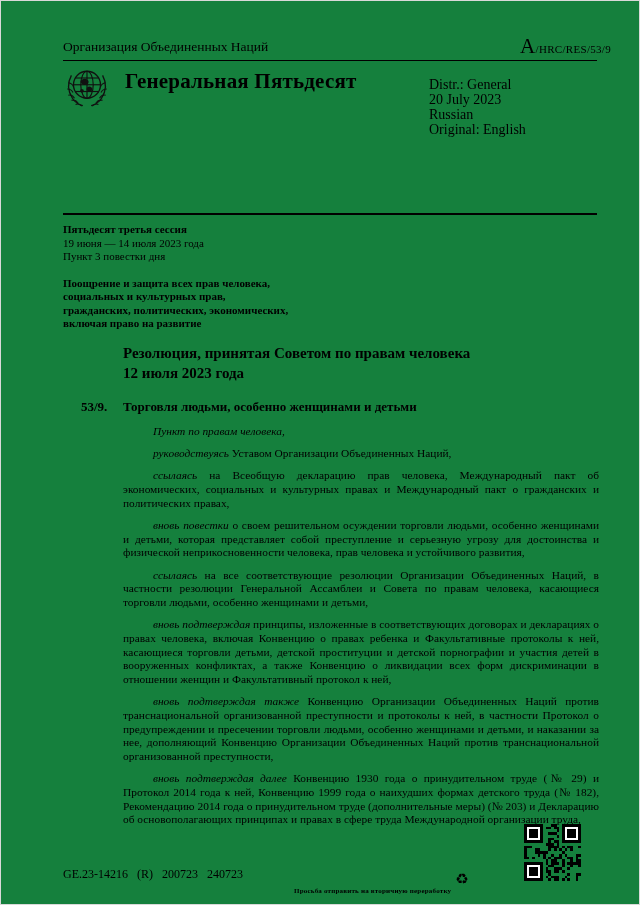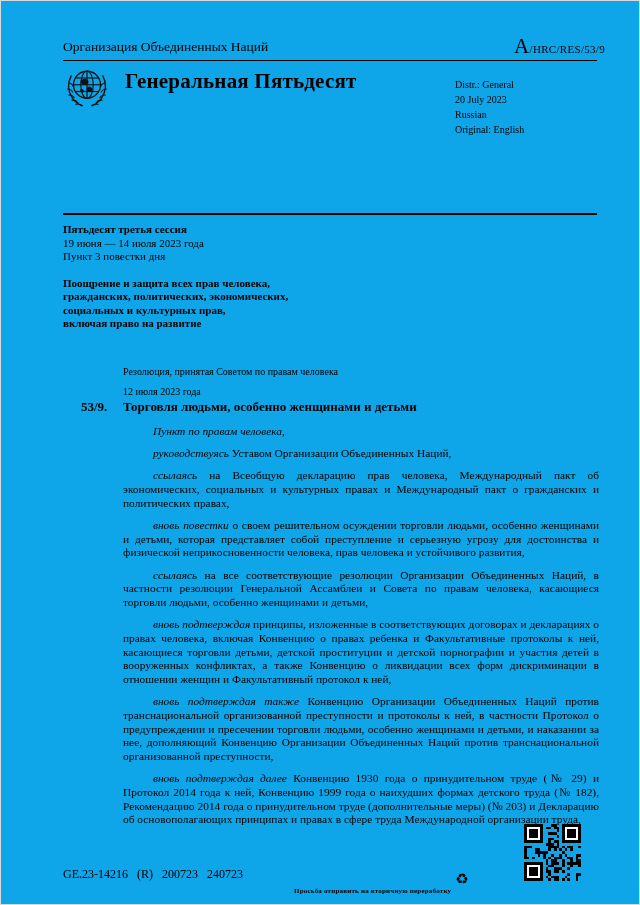--- a/index.html
+++ b/index.html
@@ -8,42 +8,42 @@
     background:#fff;
     font-family:"Liberation Serif", serif;
     color:#000;
     position:relative;
     overflow:hidden;
   }
   .page{
     position:absolute;inset:0;
     border:1px solid #d9d9d9;
     box-sizing:border-box;
-    background:#0ea5e9;
+    background:#15803d;
   }
   .abs{position:absolute;}
 
   
   .org-name{left:62px;top:38px;font-size:13.5px;}
-  .doc-symbol{right:34px;top:33px;font-size:11px;letter-spacing:.3px;}
+  .doc-symbol{right:28px;top:33px;font-size:11px;letter-spacing:.3px;}
   .doc-symbol .big-a{font-size:21px;}
   .rule-thin{left:62px;right:42px;top:59px;height:1px;background:#000;}
   .emblem{left:60px;top:64px;width:52px;height:50px;}
   .assembly-title{left:124px;top:68px;font-size:21px;font-weight:bold;letter-spacing:.2px;}
-  .distr-block{left:428px;top:76px;font-size:10px;line-height:15px;margin-left:26px;}
+  .distr-block{left:428px;top:76px;font-size:14px;line-height:15px;}
   .rule-thick{left:62px;right:42px;top:212px;height:2px;background:#000;}
 
   
   .session{left:62px;top:222px;font-size:11px;line-height:13.5px;}
   .session .council{font-size:13px;font-weight:bold;line-height:17px;}
   .session .bold{font-weight:bold;}
   .session .agenda-title{margin-top:13px;font-weight:bold;}
 
   
-  .res-title{left:122px;top:361px;font-size:10px;font-weight:normal;line-height:20px;}
+  .res-title{left:122px;top:342px;font-size:15px;font-weight:bold;line-height:20px;}
   .res-heading{left:80px;top:398px;font-size:13px;font-weight:bold;display:flex;}
   .res-heading .num{width:42px;flex:0 0 42px;}
 
   
   .doc-body{left:122px;top:424px;width:476px;font-size:11.4px;line-height:13.7px;}
   .doc-body p{
     margin:0 0 8.5px 0;
     text-align:justify;
     text-indent:30px;
   }
@@ -94,22 +94,22 @@
     <div>Russian</div>
     <div>Original: English</div>
   </div>
   <div class="abs rule-thick"></div>
 
   <div class="abs session">
     <div class="bold">Пятьдесят третья сессия</div>
     <div>19 июня — 14 июля 2023 года</div>
     <div>Пункт 3 повестки дня</div>
     <div class="agenda-title">Поощрение и защита всех прав человека,</div>
+    <div class="bold">социальных и культурных прав,</div>
     <div class="bold">гражданских, политических, экономических,</div>
-    <div class="bold">социальных и культурных прав,</div>
     <div class="bold">включая право на развитие</div>
   </div>
 
   <div class="abs res-title">
     <div>Резолюция, принятая Советом по правам человека</div>
     <div>12 июля 2023 года</div>
   </div>
   <div class="abs res-heading">
     <span class="num">53/9.</span>
     <span>Торговля людьми, особенно женщинами и детьми</span>

